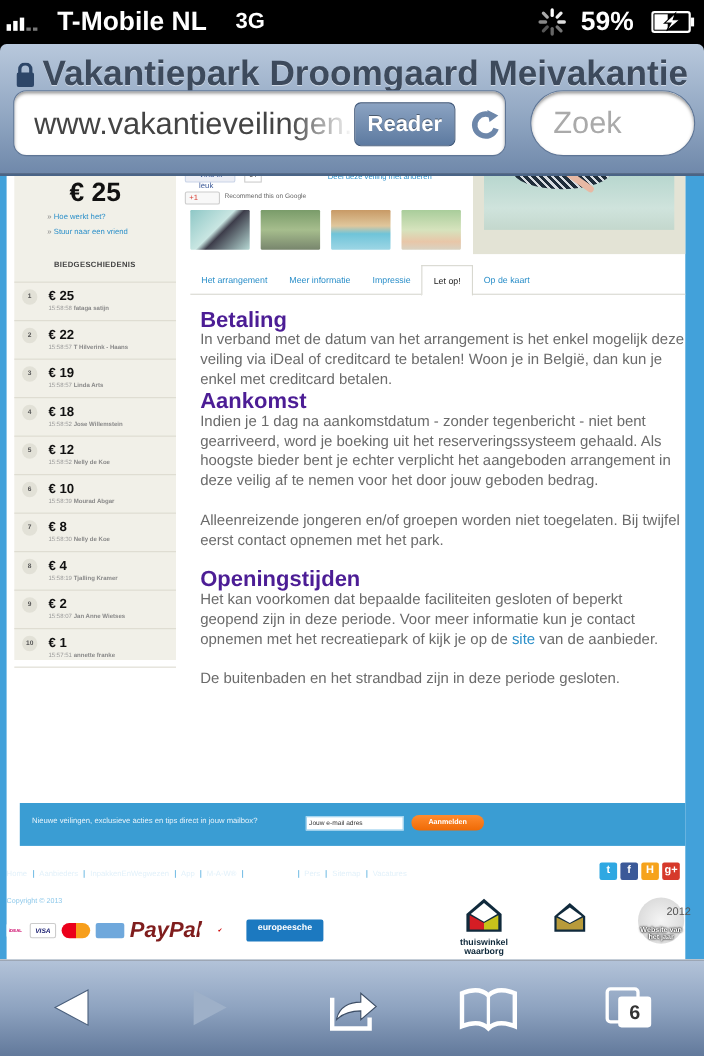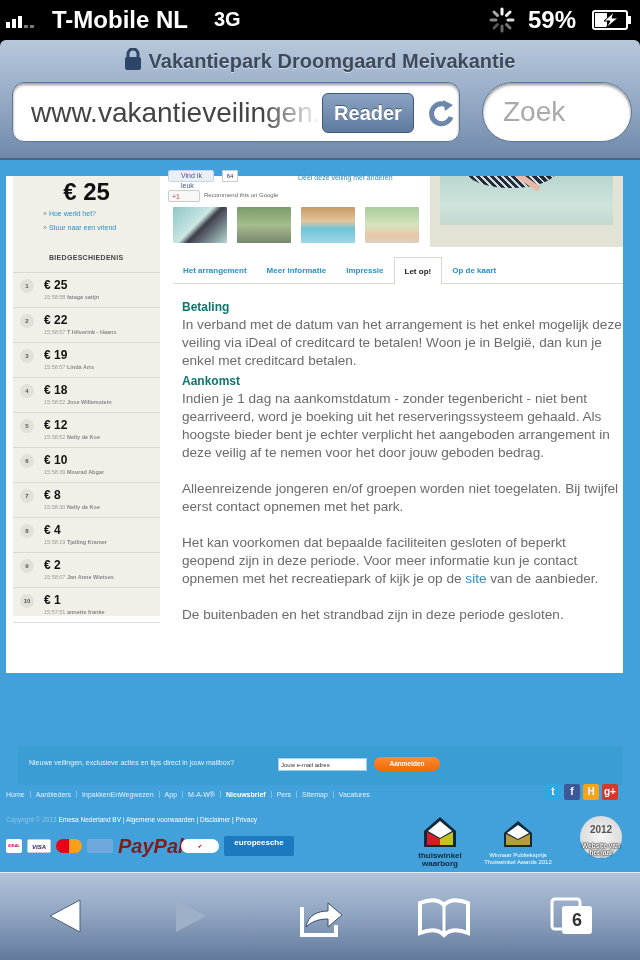--- a/index.html
+++ b/index.html
@@ -13,33 +13,33 @@
   .statusbar .signal span.off { background: #777; }
   .statusbar .carrier { position: absolute; left: 52px; top: 6px; }
   .statusbar .net { position: absolute; left: 214px; top: 8px; font-size: 20px; }
   .statusbar .time { position: absolute; left: 284px; top: 6px; margin-top: 32px; }
   .statusbar .spinner { position: absolute; left: 488px; top: 6px; width: 28px; height: 28px; }
   .statusbar .battery-pct { position: absolute; left: 528px; top: 6px; }
   .statusbar .battery { position: absolute; left: 592px; top: 10px; width: 40px; height: 20px; }
 
   
   .safari-top { position: absolute; left: 0; top: 40px; width: 640px; height: 120px; background: linear-gradient(#b8c8dc, #8ea4c0 60%, #6f88aa); border-top-left-radius: 6px; border-top-right-radius: 6px; border-bottom: 2px solid #4a6486; }
-  .page-title { position: absolute; left: 0; top: 8px; width: 640px; text-align: center; font-size: 20px; font-weight: bold; color: #3d4a5c; text-shadow: 0 1px 0 rgba(255,255,255,0.5); }
+  .page-title { position: absolute; left: 0; top: 8px; width: 640px; text-align: center; font-size: 32px; font-weight: bold; color: #3d4a5c; text-shadow: 0 1px 0 rgba(255,255,255,0.5); }
   .page-title .lock { display: inline-block; vertical-align: -2px; margin-right: 8px; }
   .url-field { position: absolute; left: 12px; top: 42px; width: 448px; height: 60px; background: #fff; border-radius: 12px; box-shadow: inset 0 2px 3px rgba(0,0,0,0.4); border: 1px solid #5e7595; overflow: hidden; }
   .url-text { position: absolute; left: 18px; top: 14px; font-size: 28px; color: #444; white-space: nowrap; width: 290px; overflow: hidden; -webkit-mask-image: linear-gradient(90deg, #000 80%, transparent); mask-image: linear-gradient(90deg, #000 80%, transparent); }
   .reader-btn { position: absolute; left: 309px; top: 10px; width: 92px; height: 40px; border-radius: 6px; background: linear-gradient(#8ba3c2, #5d7aa0); border: 1px solid #3f5778; color: #fff; font-weight: bold; font-size: 20px; text-align: center; line-height: 38px; text-shadow: 0 -1px 0 rgba(0,0,0,0.4); }
   .reload-btn { position: absolute; left: 412px; top: 12px; width: 32px; height: 36px; }
   .search-field { position: absolute; left: 482px; top: 42px; width: 150px; height: 60px; background: #fff; border-radius: 30px; box-shadow: inset 0 2px 3px rgba(0,0,0,0.4); border: 1px solid #5e7595; }
   .search-field input { border: none; outline: none; background: transparent; font-family: "Liberation Sans", sans-serif; font-size: 28px; color: #444; position: absolute; left: 20px; top: 13px; width: 120px; }
   .search-field input::placeholder { color: #aaa; }
 
   
   .webpage { position: absolute; left: 0; top: 160px; width: 640px; height: 712px; background: #42a1da; overflow: hidden; }
-  .content { position: absolute; left: 6px; top: 16px; width: 617px; height: 497px; background: #fff; }
+  .content { position: absolute; left: 6px; top: 0; width: 617px; height: 785px; background: #fff; }
 
   .sidebar { position: absolute; left: 7px; top: 0; width: 147px; height: 440px; background: #f1f0e8; }
   .price-big { position: absolute; left: 0; top: 2px; width: 147px; text-align: center; font-size: 24px; font-weight: bold; color: #111; }
   .side-link { position: absolute; left: 30px; font-size: 7px; color: #2b8fc9; }
   .side-link .raquo { color: #888; margin-right: 2px; }
   .bid-title { position: absolute; left: 36px; top: 78px; font-size: 7px; font-weight: bold; color: #444; letter-spacing: 0.3px; }
   .bid-list { position: absolute; left: 0; top: 96px; width: 147px; }
   .bid-row { position: relative; height: 35px; border-top: 1px solid #dddbd0; }
   .bid-row .num { position: absolute; left: 7px; top: 6px; width: 14px; height: 14px; border-radius: 7px; background: #e2e1d7; font-size: 6px; font-weight: bold; color: #555; text-align: center; line-height: 14px; }
   .bid-row .amount { position: absolute; left: 31px; top: 5px; font-size: 12px; font-weight: bold; color: #111; }
@@ -60,25 +60,25 @@
   .thumb.t2 { background: linear-gradient(180deg, #7a9c6a, #a6bd8d 50%, #78866d); }
   .thumb.t3 { background: linear-gradient(180deg, #c89a66 0%, #e0c79c 40%, #6fc4d9 60%, #9dd6e5); }
   .thumb.t4 { background: linear-gradient(180deg, #a9cd9b 0%, #d6e3bd 50%, #e8c6a8 80%, #d9d3c2); }
 
   .hero-box { position: absolute; left: 424px; top: 0; width: 193px; height: 71px; background: #e3e3d5; }
   .hero-img { position: absolute; left: 10px; top: 0; width: 173px; height: 49px; background: linear-gradient(180deg, #b8d7cf, #cfe3dc 60%, #c4d8cd); overflow: hidden; }
   .hero-img .tube { position: absolute; left: 26px; top: -22px; width: 90px; height: 34px; border-radius: 50%; background: repeating-linear-gradient(45deg, #1f2d3a 0 3px, #d6dbe0 3px 5px); }
   .hero-img .leg { position: absolute; left: 72px; top: 2px; width: 30px; height: 6px; background: #e8b9a4; transform: rotate(35deg); border-radius: 3px; }
 
   .tabs { position: absolute; left: 167px; top: 81px; width: 450px; height: 27px; border-bottom: 1px solid #d8d8d0; display: flex; }
-  .tab { height: 27px; padding: 0 10px; font-size: 8px; font-weight: bold; color: #2b8fc9; line-height: 27px; white-space: nowrap; }
+  .tab { height: 27px; padding: 0 10px; font-size: 8px; font-weight: normal; color: #2b8fc9; line-height: 27px; white-space: nowrap; }
   .tab.active { color: #222; background: #fff; border: 1px solid #d8d8d0; border-bottom: 1px solid #fff; height: 28px; }
 
   .article { position: absolute; left: 176px; top: 122px; width: 440px; font-size: 13.6px; line-height: 18px; color: #6b6b6b; }
-  .article h3 { font-size: 12px; font-weight: bold; color: #0f766e; line-height: 18px; }
+  .article h3 { font-size: 20px; font-weight: bold; color: #4c1d95; line-height: 18px; }
   .article p { margin: 0; }
   .article .gap-s { height: 2px; }
   .article .gap-l { height: 18px; }
   .article a { color: #2b8fc9; text-decoration: none; }
 
   .newsletter { position: absolute; left: 12px; top: 570px; width: 605px; height: 39px; background: #3a9dd3; }
   .newsletter .nl-text { position: absolute; left: 11px; top: 13px; font-size: 7px; color: #e6f3fb; }
   .newsletter input { position: absolute; left: 260px; top: 12px; width: 89px; height: 13px; border: 1px solid #9bd0ee; background: #fff; font-family: "Liberation Sans", sans-serif; font-size: 6px; color: #333; padding-left: 2px; }
   .newsletter .nl-btn { position: absolute; left: 356px; top: 11px; width: 66px; height: 14px; border-radius: 7px; background: linear-gradient(#ff8b2e, #ef6a06); color: #fff; font-size: 6.5px; font-weight: bold; text-align: center; line-height: 14px; }
 
@@ -106,21 +106,21 @@
   .s.hv { background: #f6a31c; }
   .s.gp { background: #d6392b; }
 
   .award { position: absolute; text-align: center; color: #fff; font-size: 6px; line-height: 7px; }
   .award.tw { left: 410px; top: 656px; width: 60px; }
   .award.pub { left: 478px; top: 660px; width: 80px; }
   .award.wvj { left: 578px; top: 656px; width: 46px; }
   .award .badge { margin: 0 auto 2px auto; }
   .award.tw .lbl { color: #102a3c; font-size: 8px; font-weight: bold; line-height: 8px; }
   .award.wvj .circle { width: 42px; height: 42px; border-radius: 21px; background: radial-gradient(#f5f5f5, #d2d2d2); margin: 0 auto; position: relative; }
-  .award.wvj .yr { position: absolute; left: 0; top: 10px; width: 42px; font-size: 10px; color: #555; font-weight: bold; }
+  .award.wvj .yr { position: absolute; left: 16px; top: 10px; width: 42px; font-size: 10px; color: #555; }
   .award.wvj .lbl { position: absolute; left: -2px; top: 26px; width: 46px; font-size: 6.5px; font-weight: bold; color: #fff; text-shadow: 0 0 2px #000, 0 0 2px #000; line-height: 7px; }
 
   
   .toolbar { position: absolute; left: 0; top: 872px; width: 640px; height: 88px; background: linear-gradient(#b3c3d9, #8ea3c0 50%, #62799b); border-top: 1px solid #e4ecf5; }
   .tb-btn { position: absolute; top: 18px; height: 50px; width: 60px; }
   .tabs-count { position: absolute; left: 562px; top: 33px; width: 30px; height: 28px; background: #fff; border-radius: 3px; color: #333; font-size: 18px; font-weight: bold; text-align: center; line-height: 28px; }
 </style>
 </head>
 <body>
 
@@ -273,20 +273,21 @@
 
       <div class="article">
         <h3>Betaling</h3>
         <p>In verband met de datum van het arrangement is het enkel mogelijk deze veiling via iDeal of creditcard te betalen! Woon je in België, dan kun je enkel met creditcard betalen.</p>
         <div class="gap-s"></div>
         <h3>Aankomst</h3>
         <p>Indien je 1 dag na aankomstdatum - zonder tegenbericht - niet bent gearriveerd, word je boeking uit het reserveringssysteem gehaald. Als hoogste bieder bent je echter verplicht het aangeboden arrangement in deze veilig af te nemen voor het door jouw geboden bedrag.</p>
         <div class="gap-l"></div>
         <p>Alleenreizende jongeren en/of groepen worden niet toegelaten. Bij twijfel eerst contact opnemen met het park.</p>
         <div class="gap-l"></div>
+        <h3>Openingstijden</h3>
         <p><span>Het kan voorkomen dat bepaalde faciliteiten gesloten of beperkt geopend zijn in deze periode. Voor meer informatie kun je contact opnemen met het recreatiepark of kijk je op de </span><a>site</a><span> van de aanbieder.</span></p>
         <div class="gap-l"></div>
         <p>De buitenbaden en het strandbad zijn in deze periode gesloten.</p>
       </div>
 
       <div class="newsletter">
         <div class="nl-text">Nieuwe veilingen, exclusieve acties en tips direct in jouw mailbox?</div>
         <input type="text" value="Jouw e-mail adres" style="">
         <div class="nl-btn">Aanmelden</div>
       </div>

